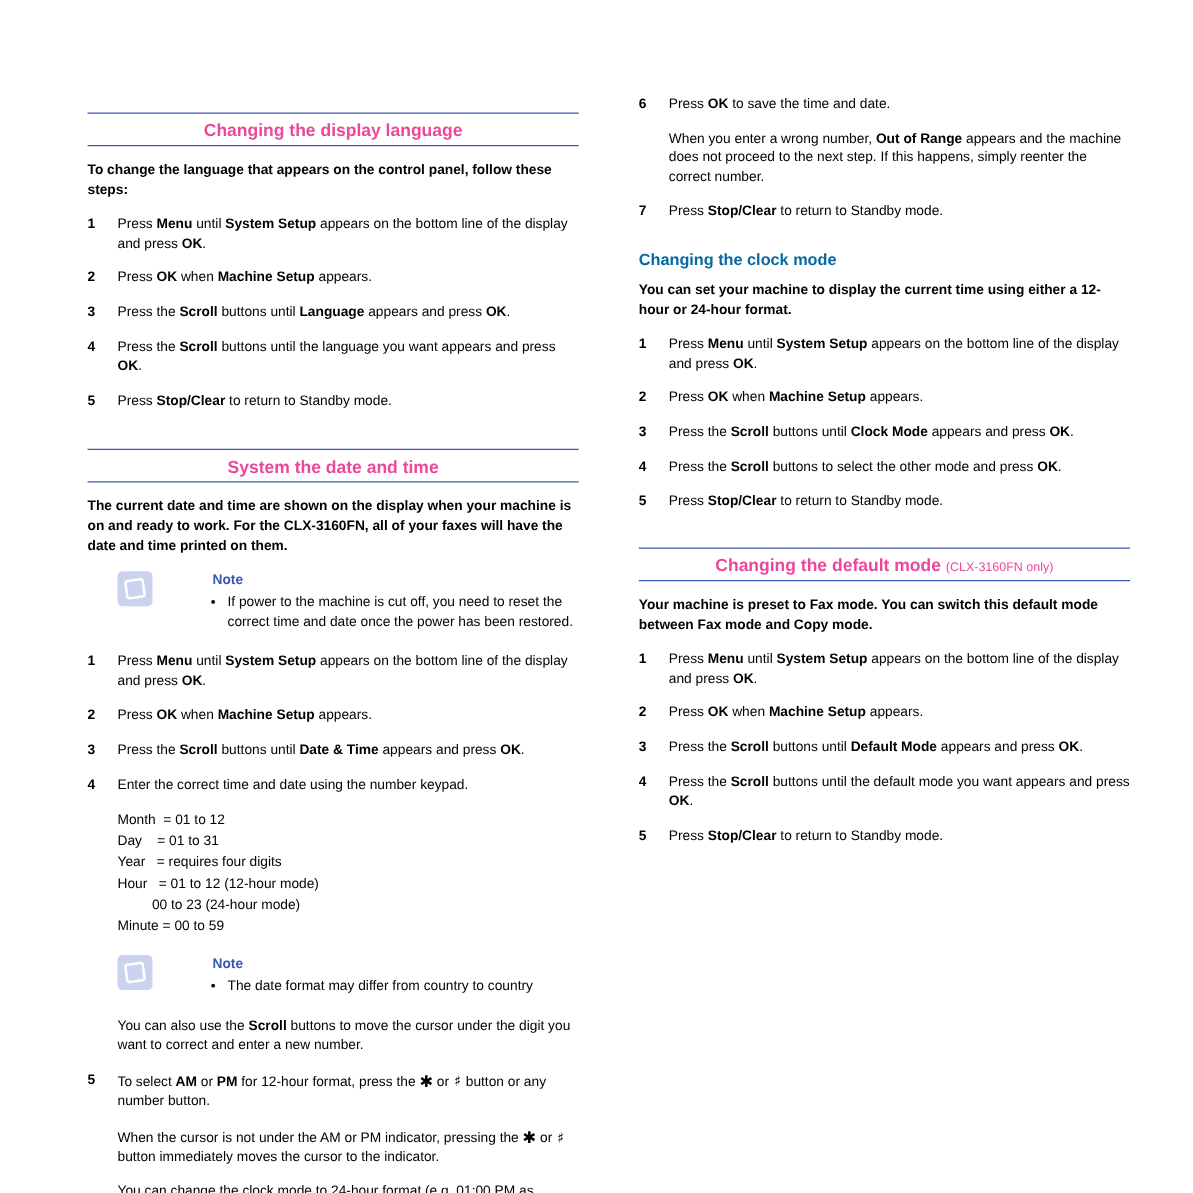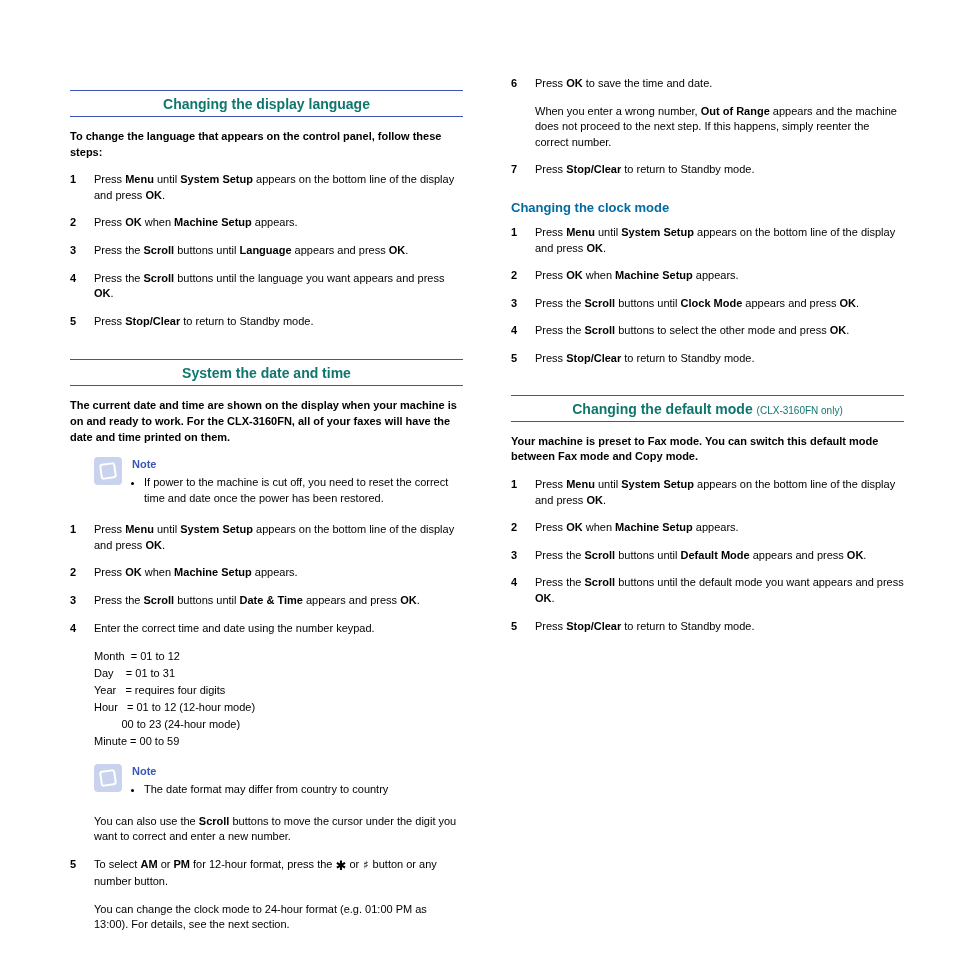--- a/index.html
+++ b/index.html
@@ -20,21 +20,21 @@
     display: flex;
     gap: 48px;
   }
   .col {
     flex: 1;
     min-width: 0;
   }
   .section-title {
     border-top: 1.5px solid #3a56b5;
     border-bottom: 1px solid #3a56b5;
-    color: #0f766e;
+    color: #ec4899;
     text-align: center;
     font-weight: bold;
     font-size: 14px;
     padding: 5px 0 4px 0;
     margin: 20px 0 12px 0;
   }
   .section-title .sub {
     font-weight: normal;
     font-size: 10px;
   }
@@ -63,20 +63,21 @@
     flex: 0 0 24px;
     font-weight: bold;
   }
   ol.steps > li .txt {
     flex: 1;
   }
   .note-box {
     display: flex;
     align-items: flex-start;
     margin: 4px 0 16px 24px;
+    gap: 38px;
   }
   .note-icon {
     flex: 0 0 28px;
     height: 28px;
     background: #c9d3ed;
     border-radius: 4px;
     position: relative;
     margin-right: 10px;
   }
   .note-icon::before {
@@ -216,20 +217,21 @@
 
       <p class="sub-para">You can also use the <b>Scroll</b> buttons to move the cursor under the digit you want to correct and enter a new number.</p>
 
       <ol class="steps">
         <li>
           <span class="num">5</span>
           <span class="txt">To select <b>AM</b> or <b>PM</b> for 12-hour format, press the <span class="star">✱</span> or <span class="hash">♯</span> button or any number button.</span>
         </li>
       </ol>
 
+      <p class="sub-para">When the cursor is not under the AM or PM indicator, pressing the <span class="star">✱</span> or <span class="hash">♯</span> button immediately moves the cursor to the indicator.</p>
       <p class="sub-para">You can change the clock mode to 24-hour format (e.g. 01:00 PM as 13:00). For details, see the next section.</p>
 
     </div>
 
     <div class="col">
 
       <ol class="steps" style="margin-top:6px">
           <li>
             <span class="num">6</span>
             <span class="txt">Press <b>OK</b> to save the time and date.</span>
@@ -240,20 +242,21 @@
 
       <ol class="steps">
         <li>
           <span class="num">7</span>
           <span class="txt">Press <b>Stop/Clear</b> to return to Standby mode.</span>
         </li>
       </ol>
 
       <div class="sub-heading">Changing the clock mode</div>
 
+      <p class="body">You can set your machine to display the current time using either a 12-hour or 24-hour format.</p>
 
       <ol class="steps">
           <li>
             <span class="num">1</span>
             <span class="txt">Press <b>Menu</b> until <b>System Setup</b> appears on the bottom line of the display and press <b>OK</b>.</span>
           </li>
           <li>
             <span class="num">2</span>
             <span class="txt">Press <b>OK</b> when <b>Machine Setup</b> appears.</span>
           </li>

